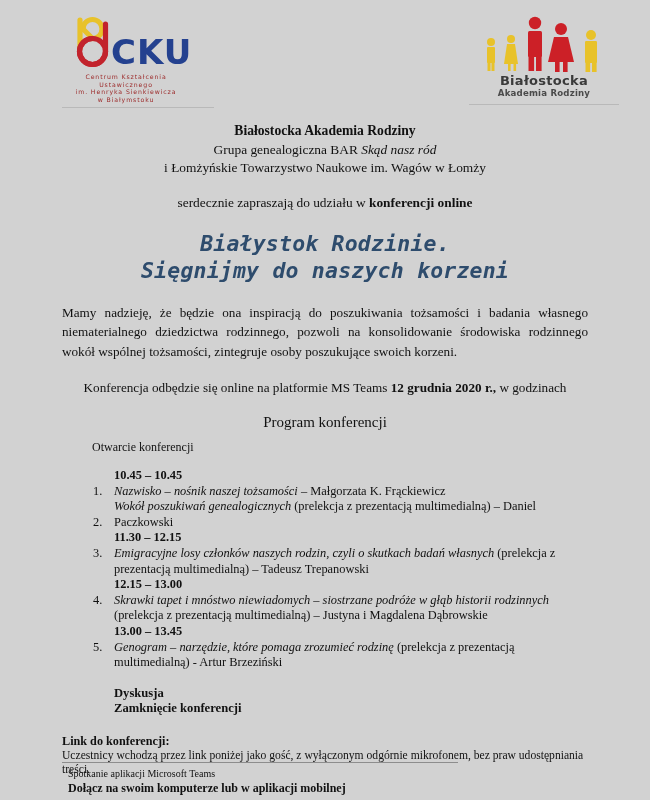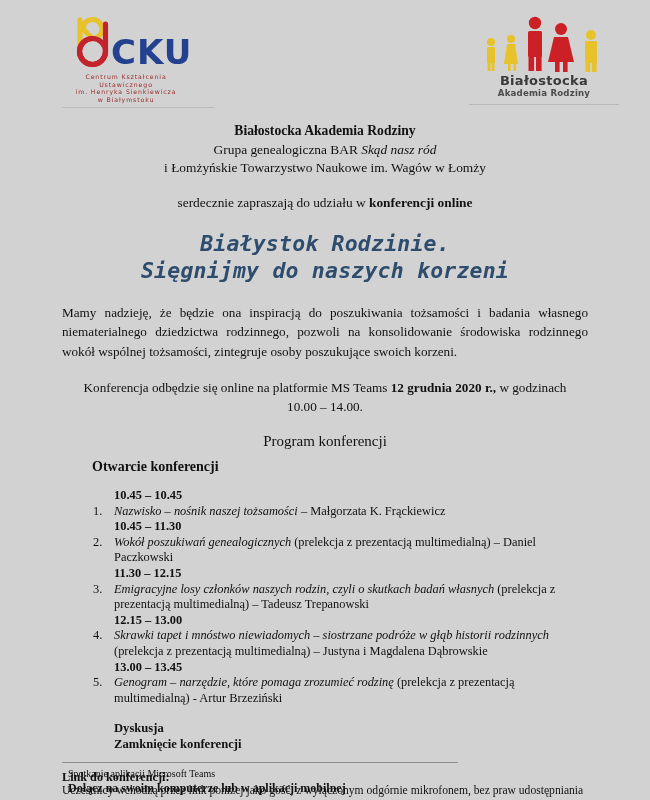--- a/index.html
+++ b/index.html
@@ -144,22 +144,22 @@
     text-align: center;
     font-weight: normal;
     font-size: 15px;
   }
   .prog-wrap {
     margin-top: 9px;
     padding-left: 30px;
     font-size: 12.4px;
   }
   .opening {
-    font-weight: bold;
-    font-size: 14px;
+    font-weight: normal;
+    font-size: 12px;
     margin-bottom: 13px;
   }
   ol.prog {
     margin: 0;
     padding: 0 0 0 22px;
     list-style: none;
     counter-reset: prg;
   }
   ol.prog > li {
     position: relative;
@@ -312,35 +312,33 @@
 
     <div class="main-title">
       <div>Białystok Rodzinie.</div>
       <div>Sięgnijmy do naszych korzeni</div>
     </div>
 
     <div class="lead">Mamy nadzieję, że będzie ona inspiracją do poszukiwania tożsamości i badania własnego niematerialnego dziedzictwa rodzinnego, pozwoli na konsolidowanie środowiska rodzinnego wokół wspólnej tożsamości, zintegruje osoby poszukujące swoich korzeni.</div>
 
     <div class="when">
       <div><span>Konferencja odbędzie się online na platformie MS Teams </span><span class="b">12 grudnia 2020 r.,</span><span> w godzinach</span></div>
-      <div>10.00 – 14.00.</div>
     </div>
 
     <div class="program-head">Program konferencji</div>
 
     <div class="prog-wrap">
       <div class="opening">Otwarcie konferencji</div>
 
       <ol class="prog">
         <li>
           <div class="slot">10.45 – 10.45</div>
           <div class="item-text"><span class="i">Nazwisko – nośnik naszej tożsamości</span><span> – Małgorzata K. Frąckiewicz</span></div>
         </li>
         <li>
-          <div class="slot">10.45 – 11.30</div>
           <div class="item-text"><span class="i">Wokół poszukiwań genealogicznych</span><span> (prelekcja z prezentacją multimedialną) – Daniel Paczkowski</span></div>
         </li>
         <li>
           <div class="slot">11.30 – 12.15</div>
           <div class="item-text"><span class="i">Emigracyjne losy członków naszych rodzin, czyli o skutkach badań własnych</span><span> (prelekcja z prezentacją multimedialną) – Tadeusz Trepanowski</span></div>
         </li>
         <li>
           <div class="slot">12.15 – 13.00</div>
           <div class="item-text"><span class="i">Skrawki tapet i mnóstwo niewiadomych – siostrzane podróże w głąb historii rodzinnych</span><span> (prelekcja z prezentacją multimedialną) – Justyna i Magdalena Dąbrowskie</span></div>
         </li>

